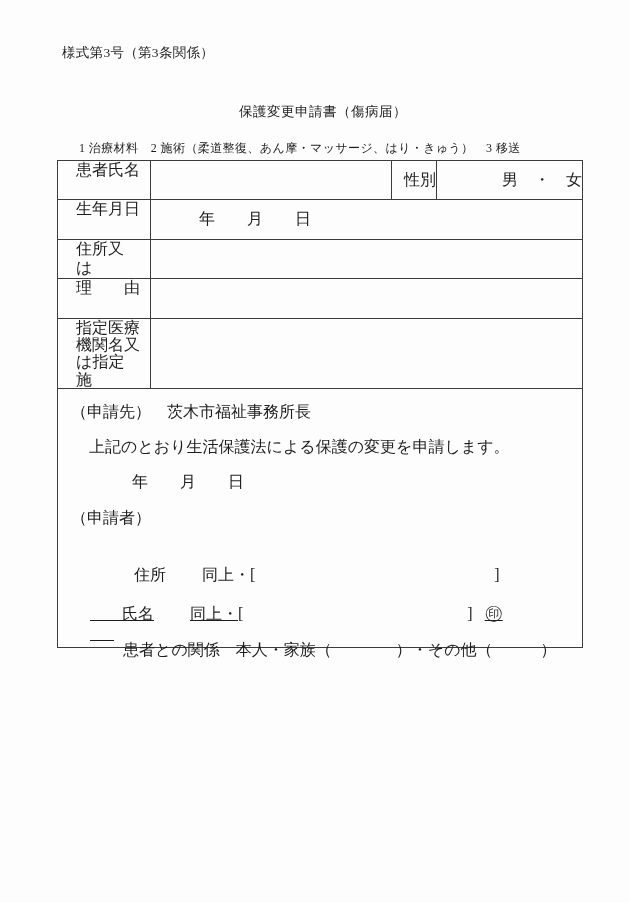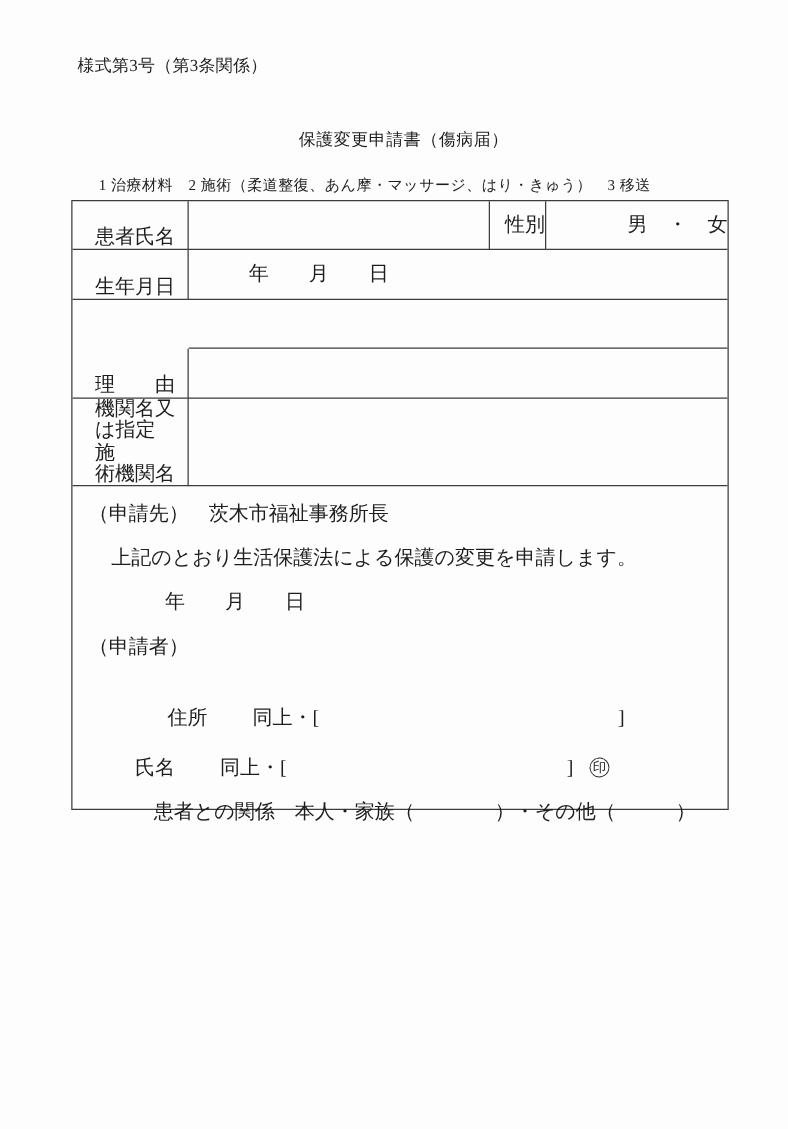--- a/index.html
+++ b/index.html
@@ -33,37 +33,37 @@
   }
   .cell {
     box-sizing:border-box;
     border-right:1px solid #3c3c3c;
     border-bottom:1px solid #3c3c3c;
     overflow:hidden;
   }
   .cell.no-r { border-right:none; }
   .span3 { grid-column:2 / 5; }
 
-  .lblcell { display:flex; flex-direction:column; justify-content:flex-end; padding-left:18px; }
+  .lblcell { display:flex; flex-direction:column; justify-content:flex-start; padding-left:18px; }
   .lbl-inner { width:64px; line-height:18.5px; }
   .tight .lbl-inner { line-height:17.2px; }
   .just { display:flex; justify-content:space-between; }
 
   .vcell-center { display:flex; align-items:center; }
   .ctr { display:flex; align-items:center; justify-content:flex-end; text-align:center; }
   .birth-val { padding-left:48px; white-space:pre; }
 
   .app-section { position:relative; width:100%; height:259px; }
   .app-line { position:absolute; line-height:20px; white-space:pre; }
   .l-recipient { left:13px; top:13px; }
   .l-statement { left:31px; top:48px; }
   .l-date      { left:74px; top:83px; }
   .l-applicant { left:13px; top:119px; }
   .l-address   { left:44px; top:156px; }
-  .l-name      { left:18px; top:194px; }
+  .l-name      { left:32px; top:194px;text-decoration:underline; }
   .l-relation  { left:33px; top:231px; }
 
   .sp { display:inline-block; height:1px; }
   .sp36  { width:36px; }
   .sp239 { width:239px; }
   .sp224 { width:224px; }
   .sp16  { width:16px; }
   .seal { font-size:18px; margin-left:12px; }
 </style>
 </head>
@@ -92,20 +92,27 @@
         <span>男　・　女</span>
       </div>
 
       <div class="cell lblcell">
         <div class="lbl-inner">生年月日</div>
       </div>
       <div class="cell no-r span3 vcell-center">
         <span class="birth-val">年　　月　　日</span>
       </div>
 
+      <div class="cell lblcell">
+        <div class="lbl-inner">住所又は</div>
+        <div class="lbl-inner just">
+          <span>居</span>
+          <span>所</span>
+        </div>
+      </div>
       <div class="cell no-r span3"></div>
 
       <div class="cell lblcell">
         <div class="lbl-inner just">
           <span>理</span>
           <span>由</span>
         </div>
       </div>
       <div class="cell no-r span3"></div>
 

